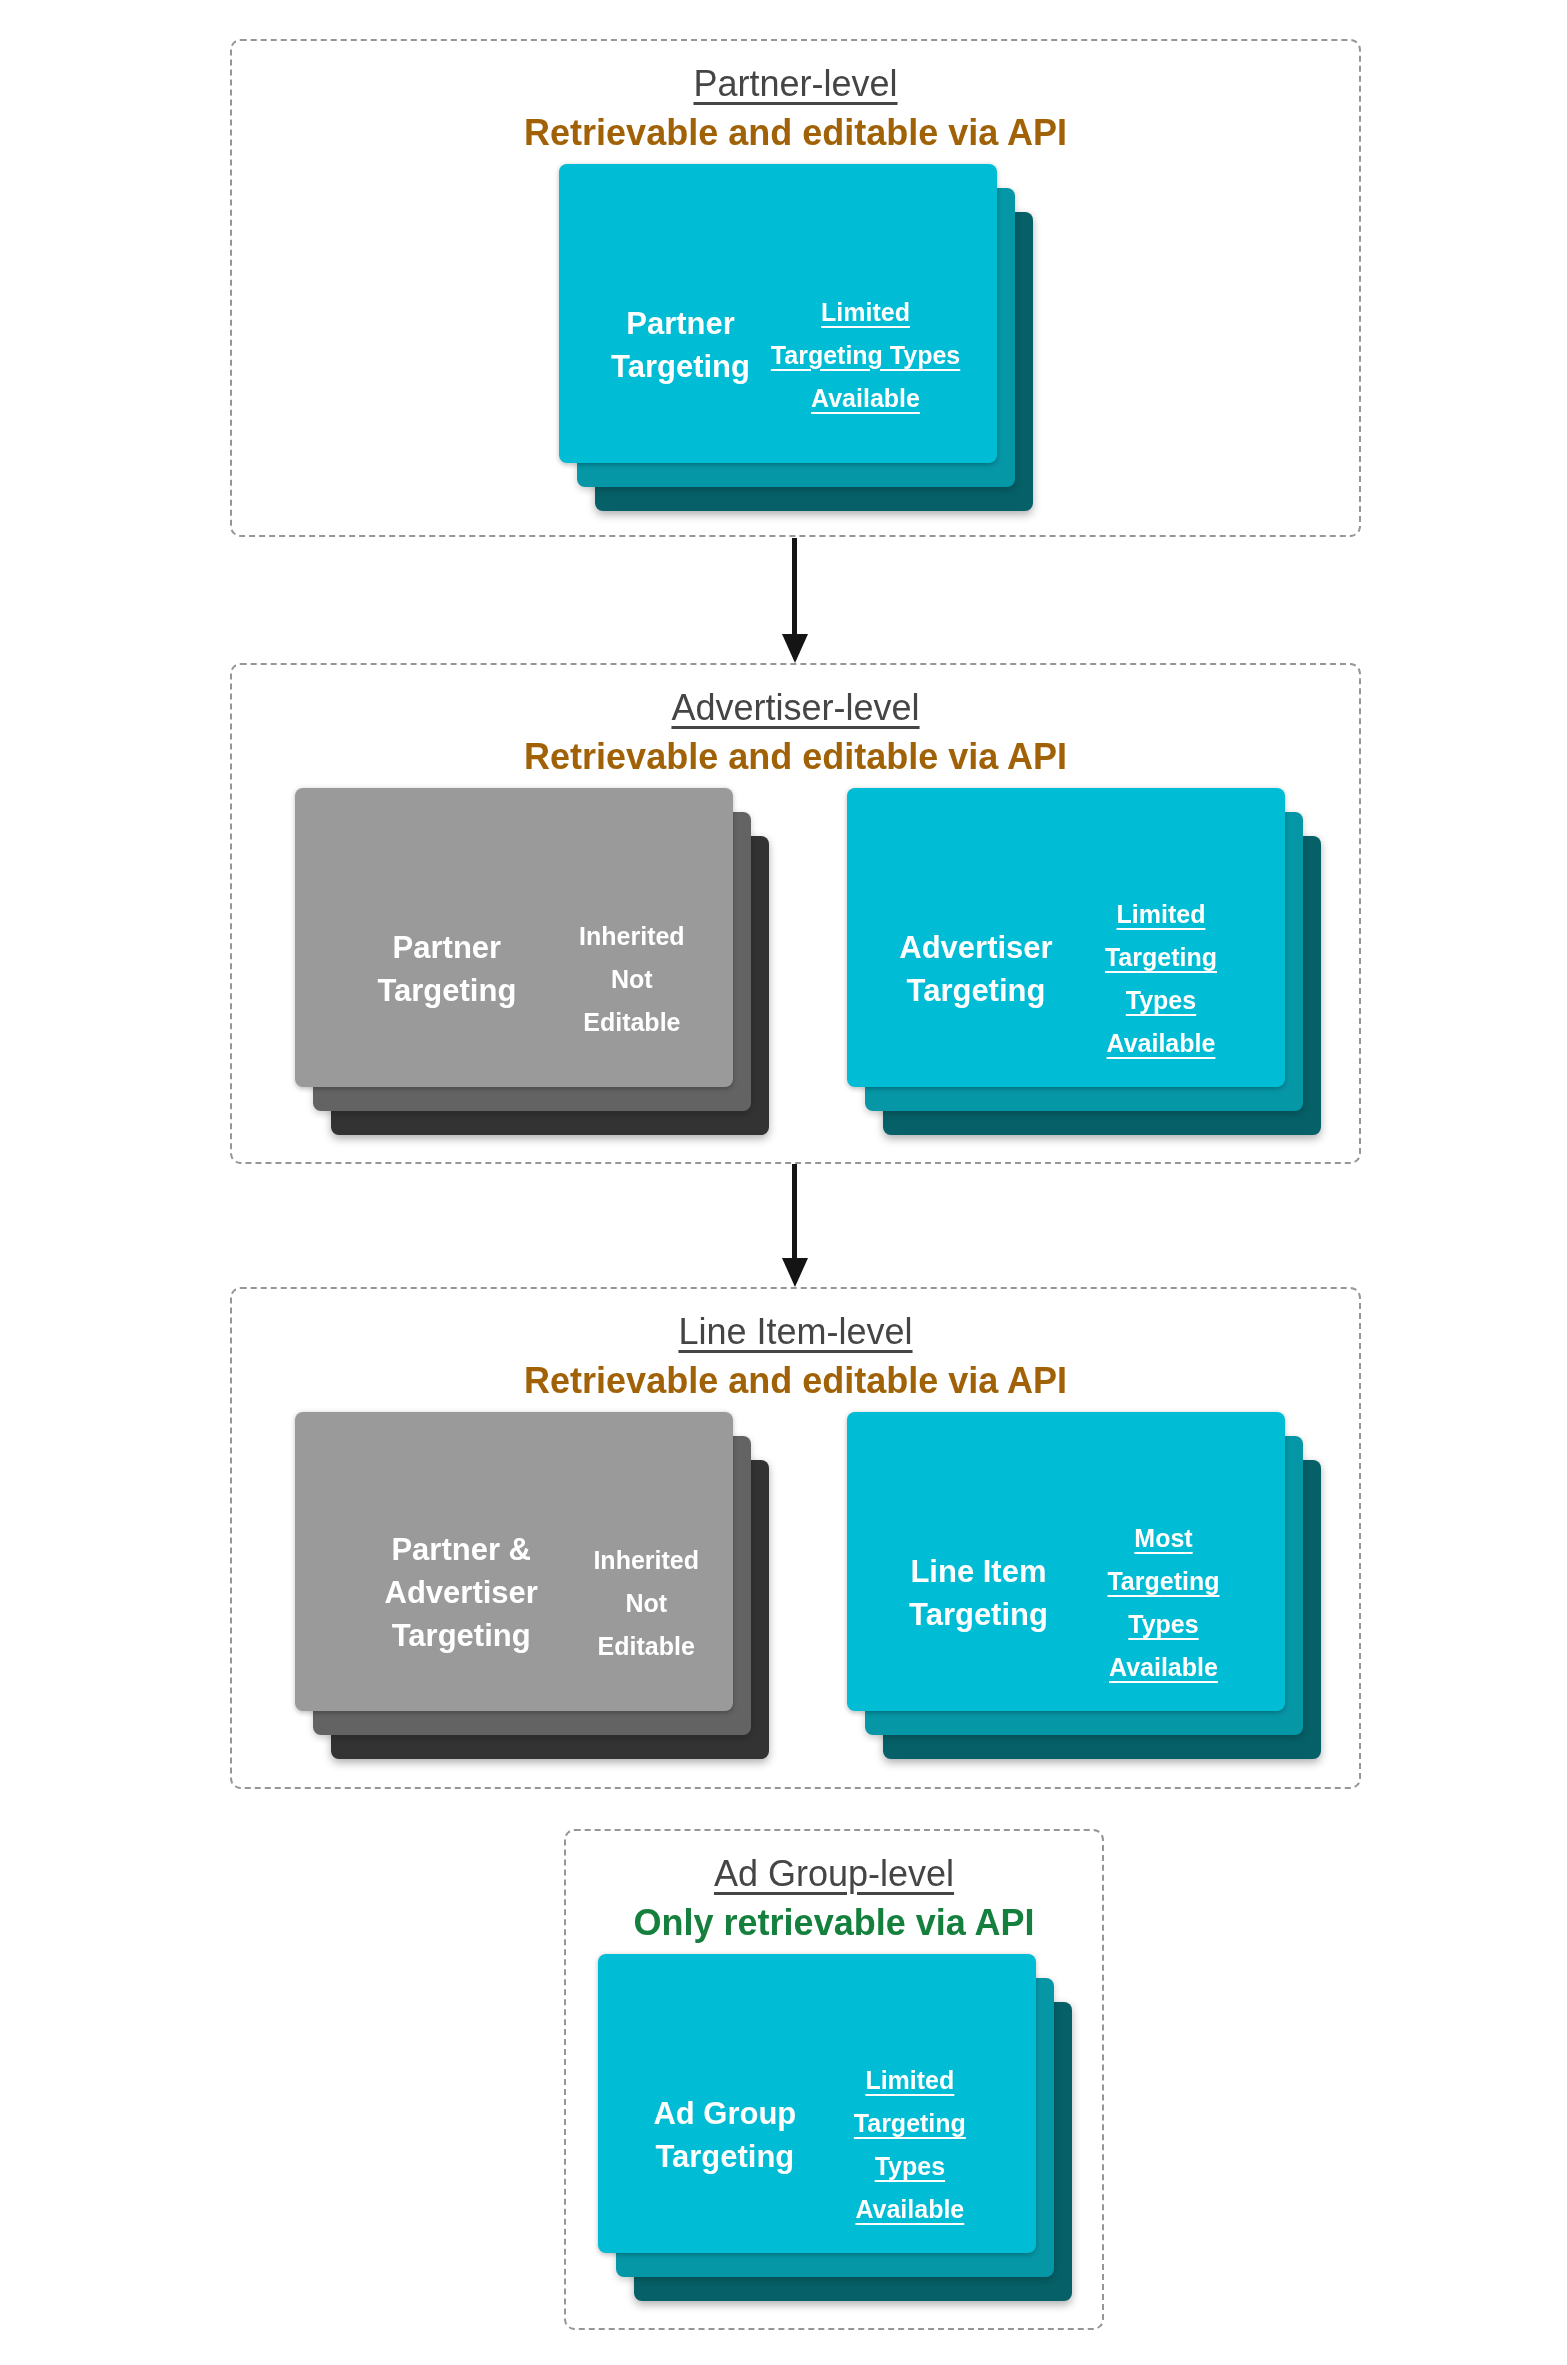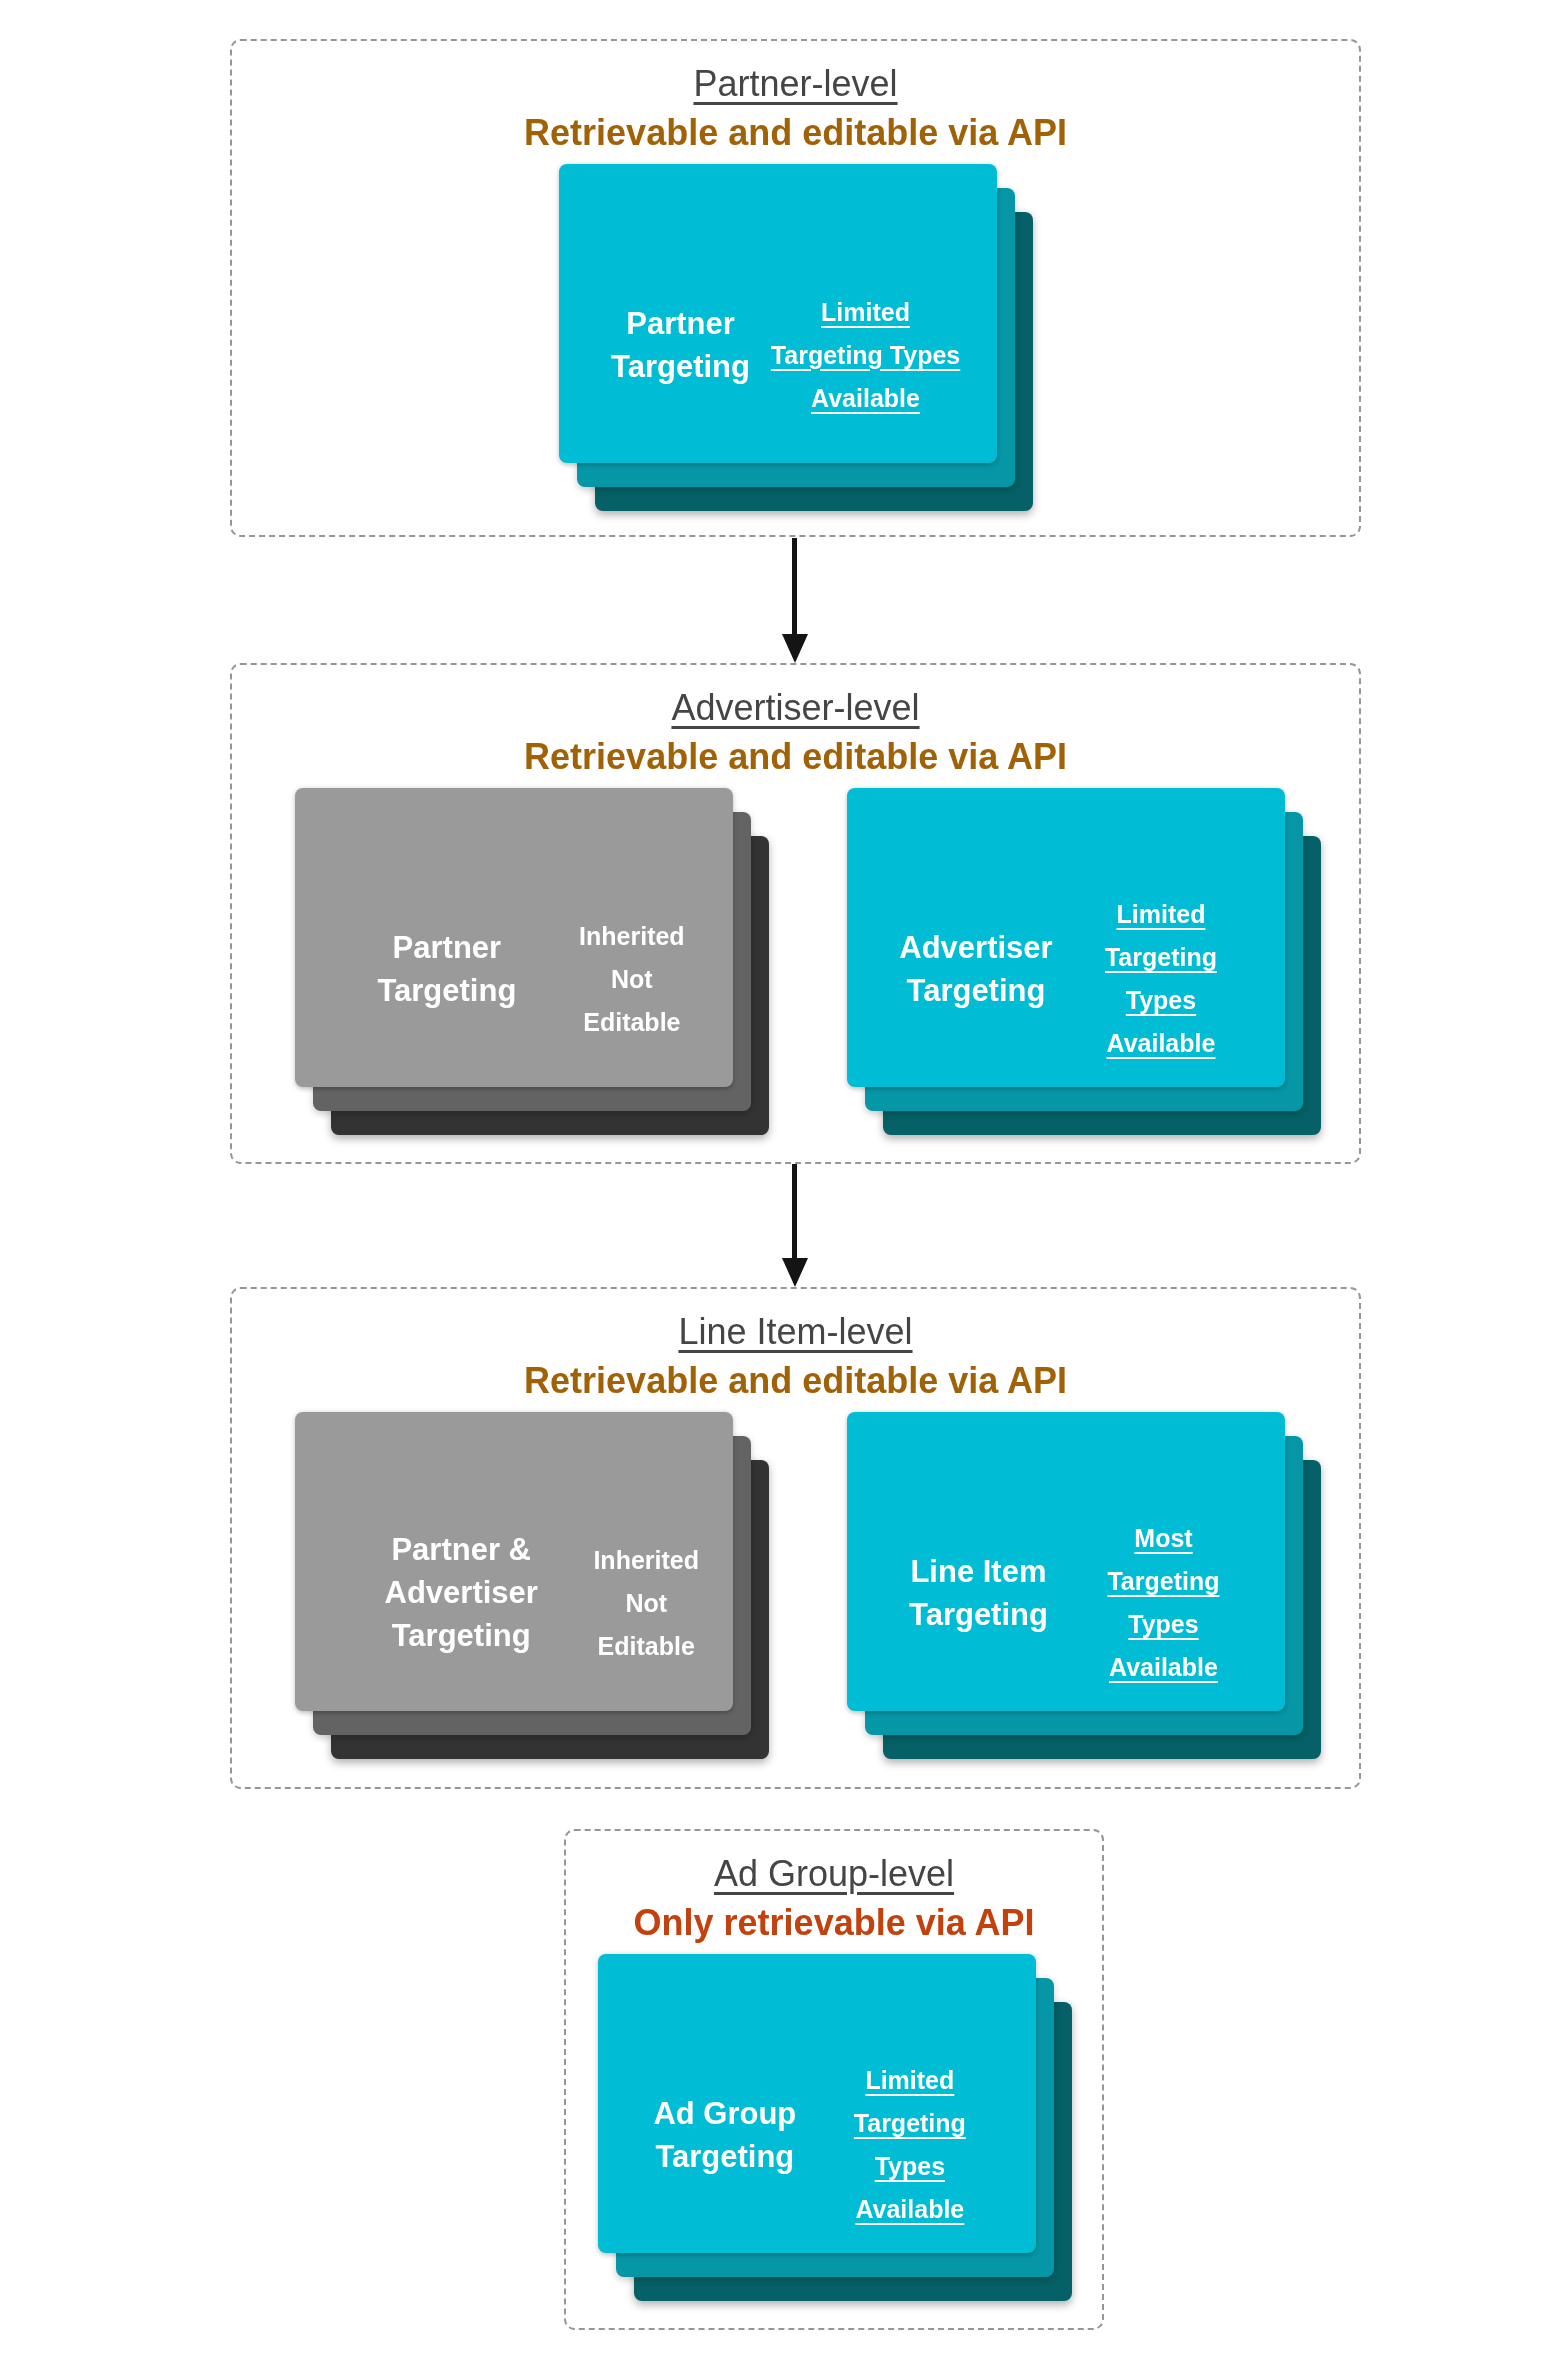--- a/index.html
+++ b/index.html
@@ -15,21 +15,21 @@
   #panel-1{left:230px;top:39px;width:1131px;height:498px;}
   #panel-2{left:230px;top:663px;width:1131px;height:501px;}
   #panel-3{left:230px;top:1287px;width:1131px;height:502px;}
   #panel-4{left:564px;top:1829px;width:540px;height:501px;}
 
   .sec-title{
     margin-top:20px;font-size:36px;font-weight:400;color:#454545;line-height:45px;
     text-decoration:underline;text-decoration-thickness:2.7px;text-underline-offset:6.3px;
   }
   .sec-sub{font-size:36px;font-weight:700;color:#a16207;line-height:45px;margin-top:3.6px;}
-  .sec-sub.red{color:#c2410c;}
+  .sec-sub.red{color:#15803d;}
 
   
   .cards{display:flex;margin-top:9px;}
   .cards.center{justify-content:center;}
   .cards.pair{justify-content:flex-start;padding-left:63px;gap:79px;}
 
   
   .stack{position:relative;width:473px;height:347px;flex:0 0 auto;}
   .layer{position:absolute;width:438px;height:299px;border-radius:8px;}
   .layer.back{left:36px;top:48px;box-shadow:0 3.6px 9px rgba(0,0,0,0.30);}

